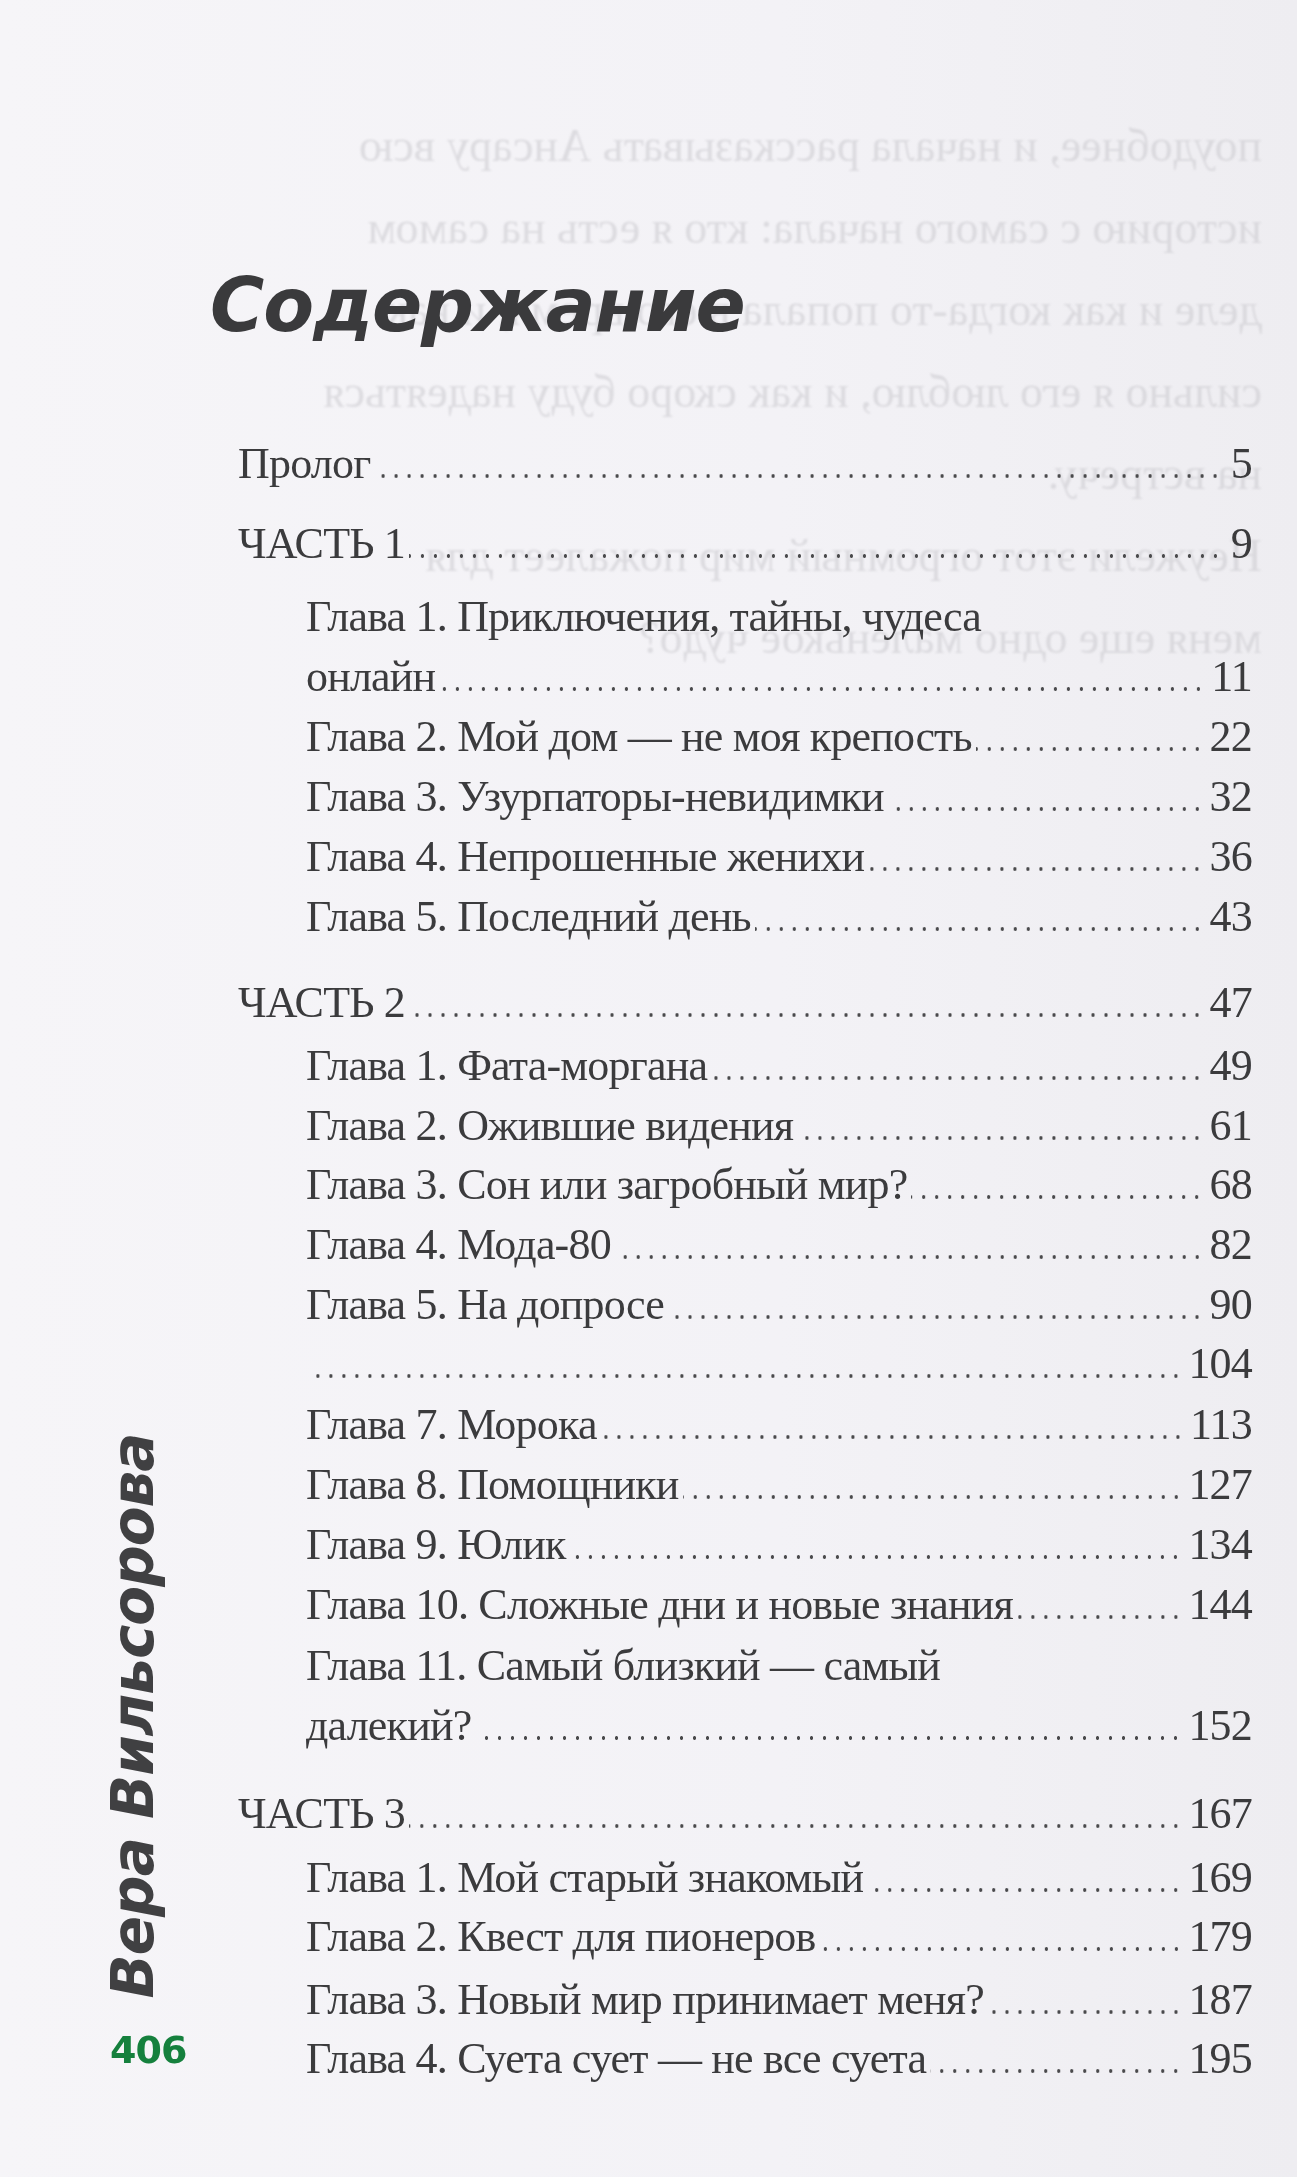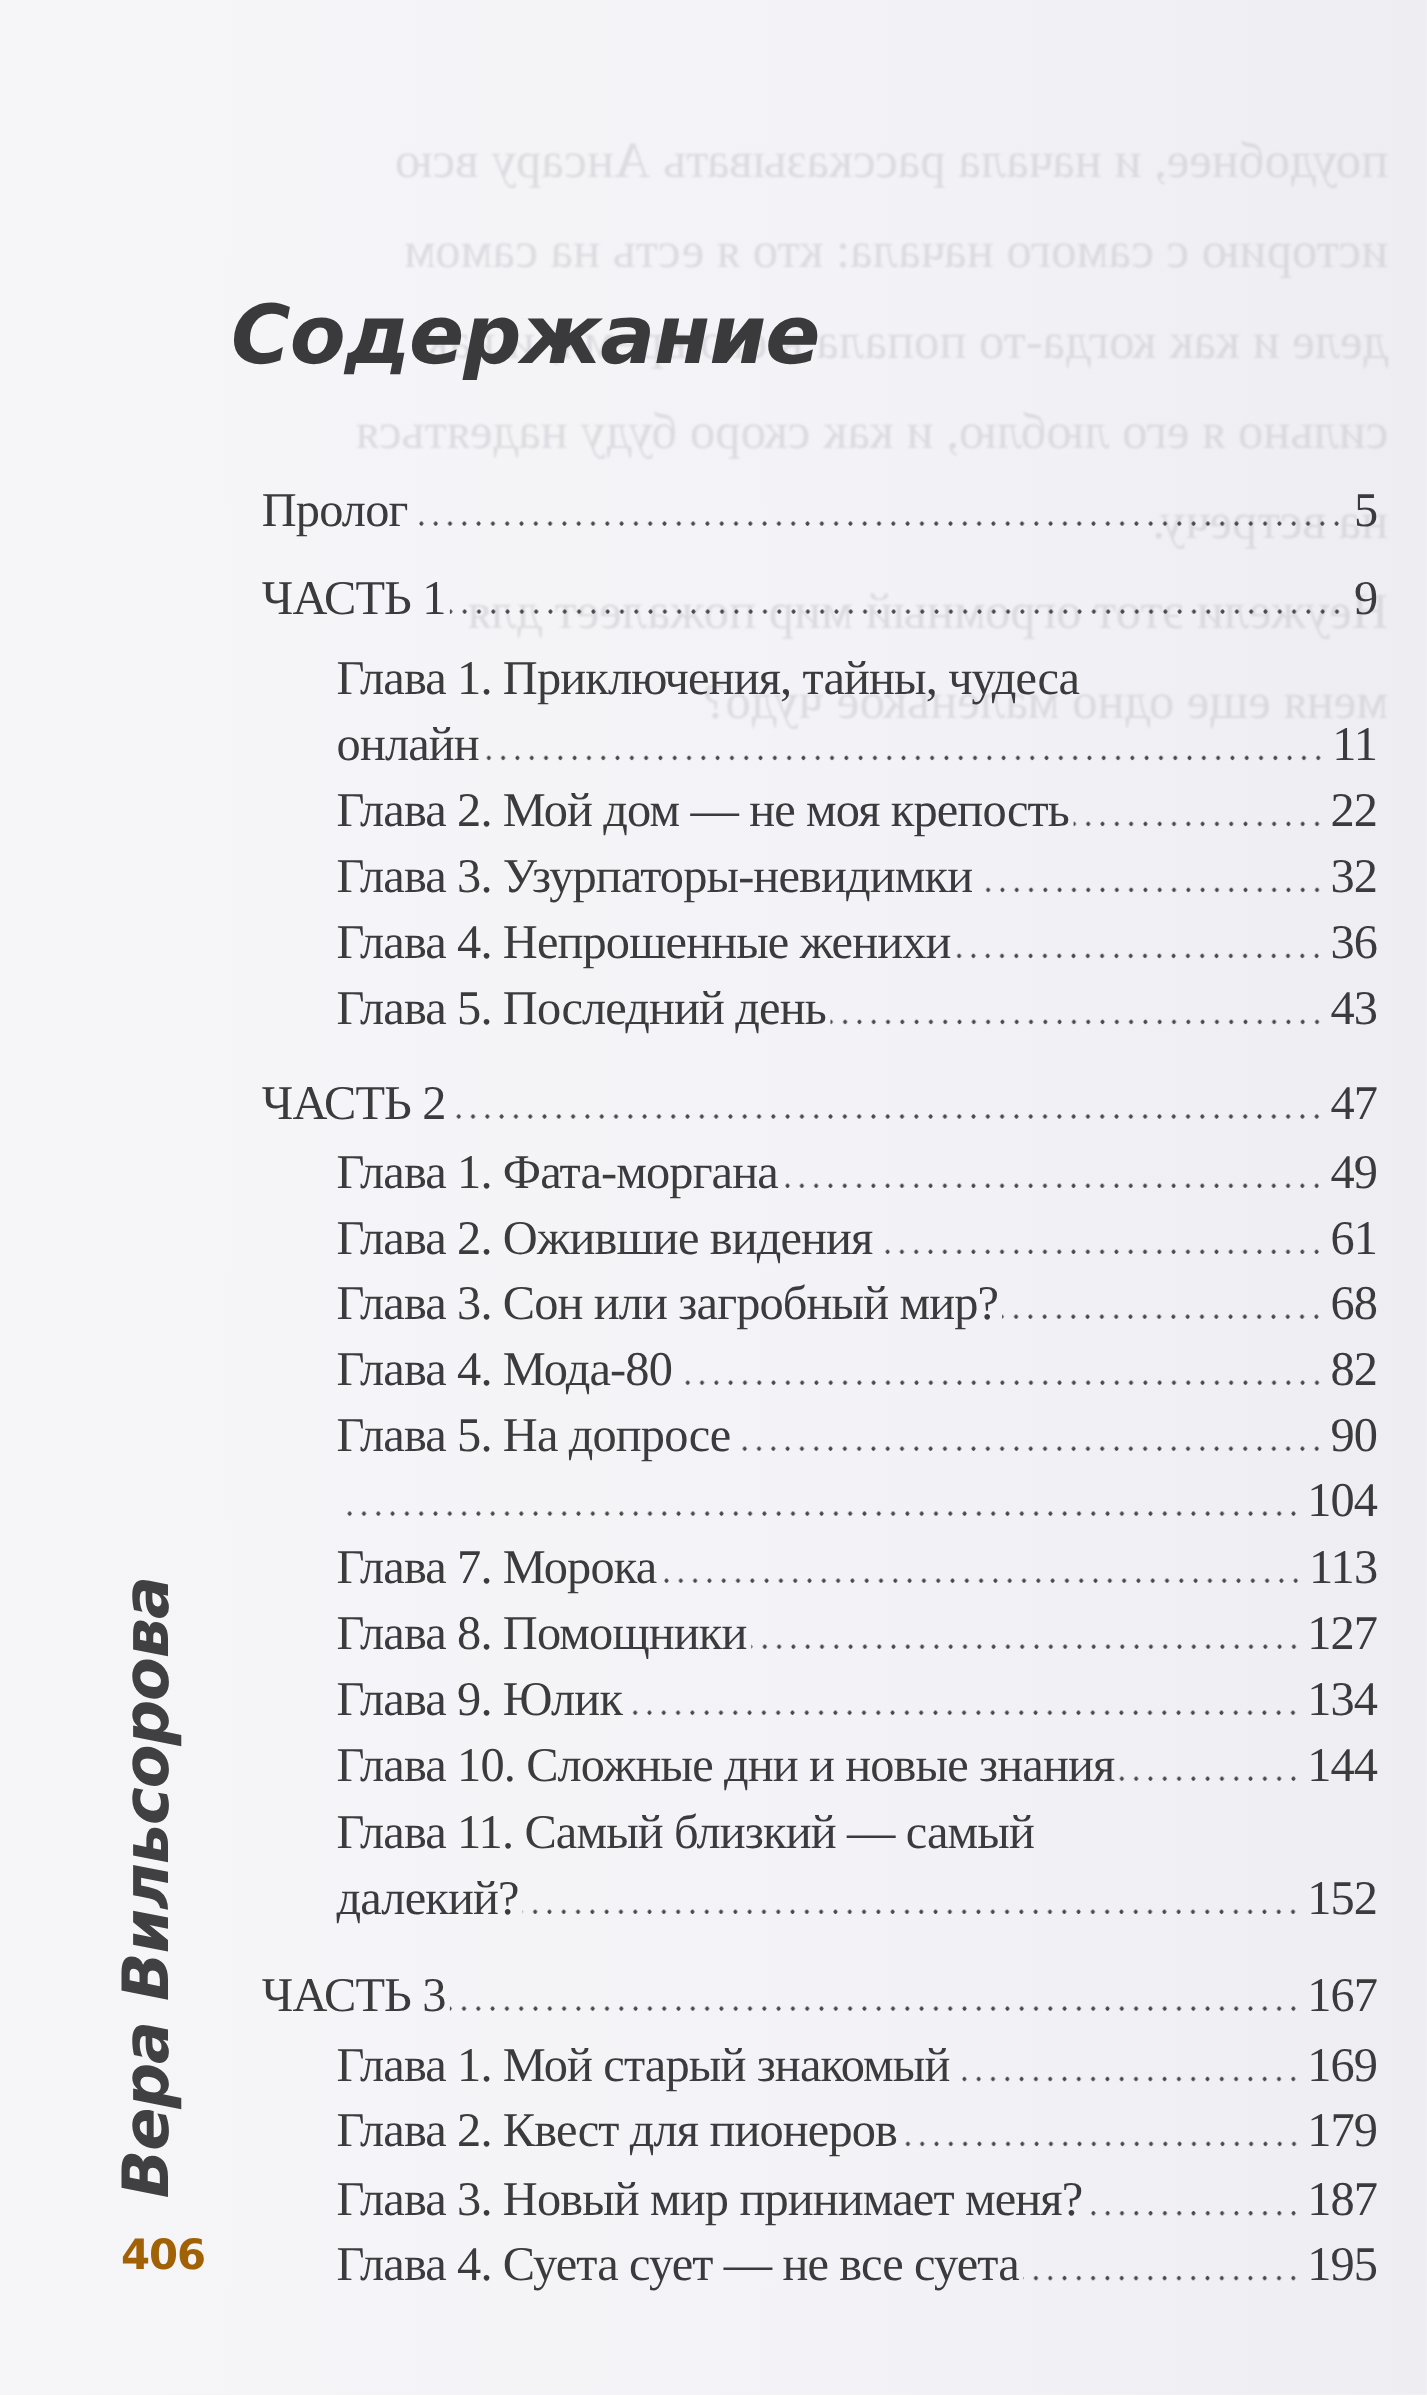--- a/index.html
+++ b/index.html
@@ -46,21 +46,21 @@
   .row .page { white-space: nowrap; text-align: right; min-width: 24px; }
   .author {
     position: absolute; left: 133px; top: 1716px;
     transform: translate(-50%, -50%) rotate(-90deg);
     font-family: "DejaVu Sans", sans-serif; font-style: italic; font-weight: bold;
     font-size: 58px; color: #404042; white-space: nowrap; letter-spacing: -1px;
   }
   .folio {
     position: absolute; left: 110px; top: 2028px;
     font-family: "DejaVu Sans", sans-serif; font-weight: bold;
-    font-size: 38px; color: #a16207; letter-spacing: -1px;
+    font-size: 38px; color: #15803d; letter-spacing: -1px;
   }
 </style>
 </head>
 <body>
 
 <div class="page-bg"></div>
 
 <div class="show-through" id="show-through">
     <div>поудобнее, и начала рассказывать Ансару всю</div>
     <div>историю с самого начала: кто я есть на самом</div>

